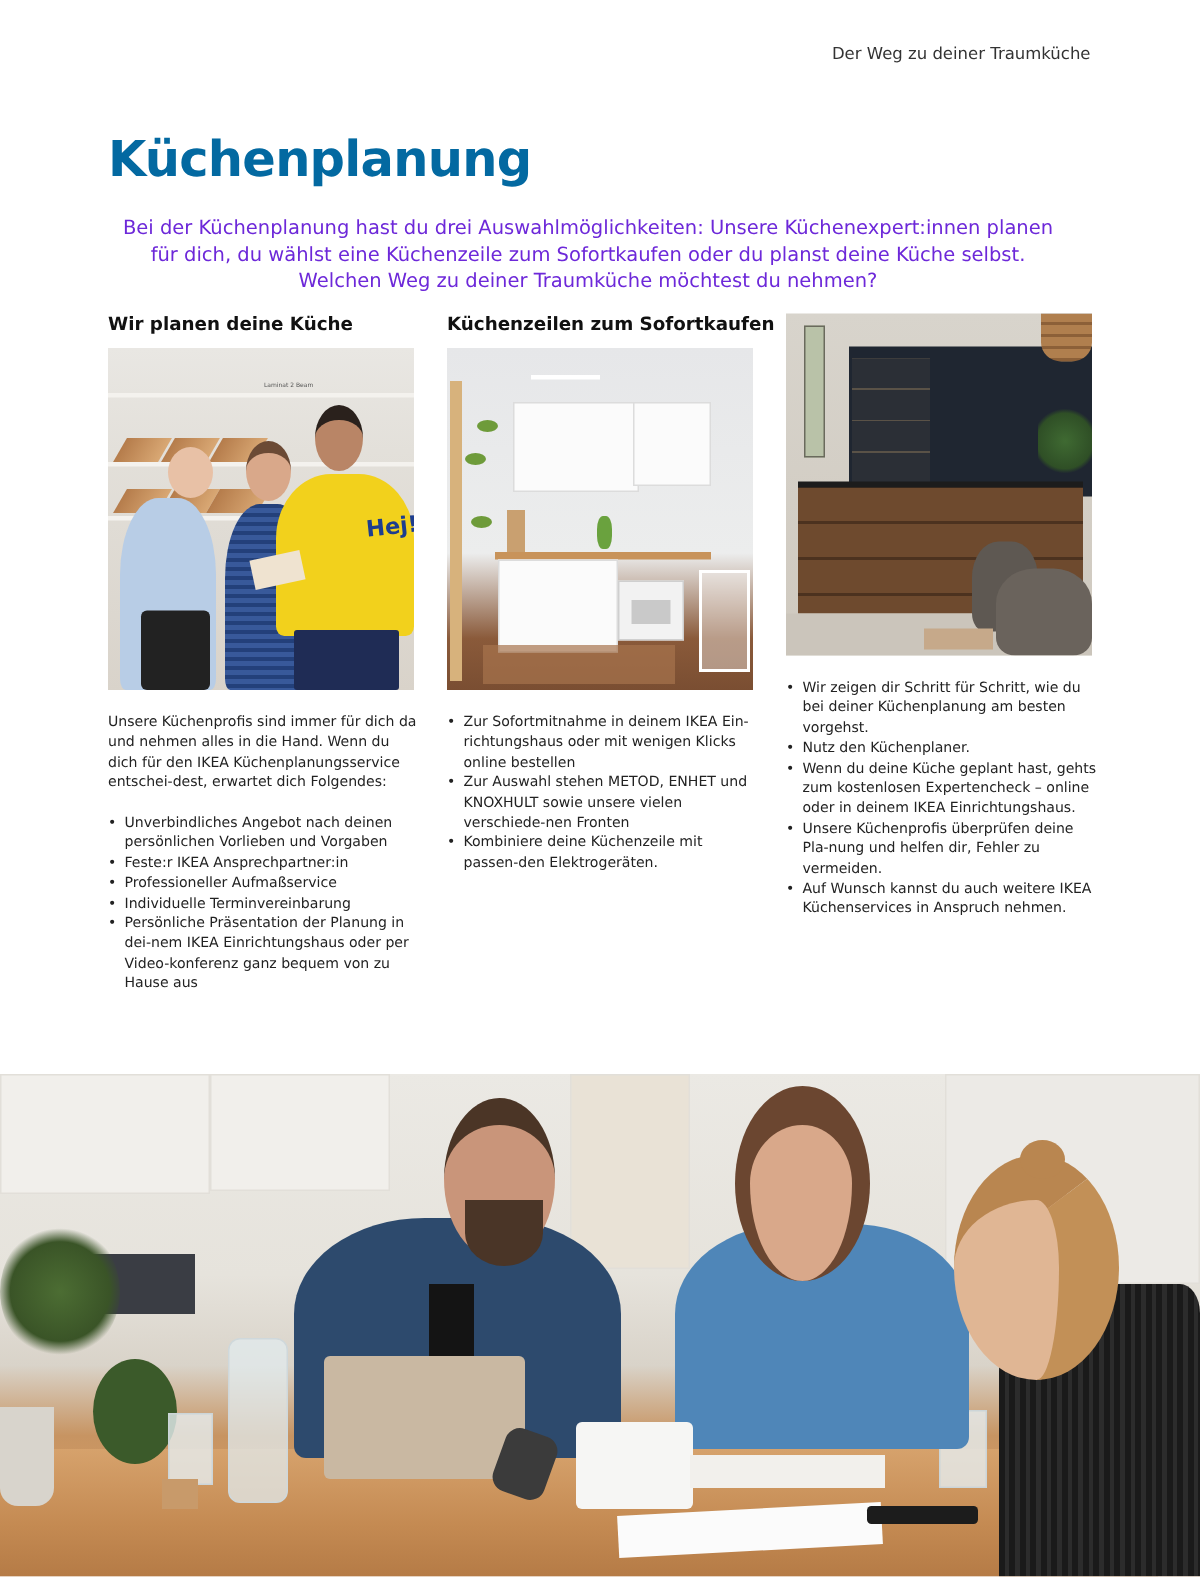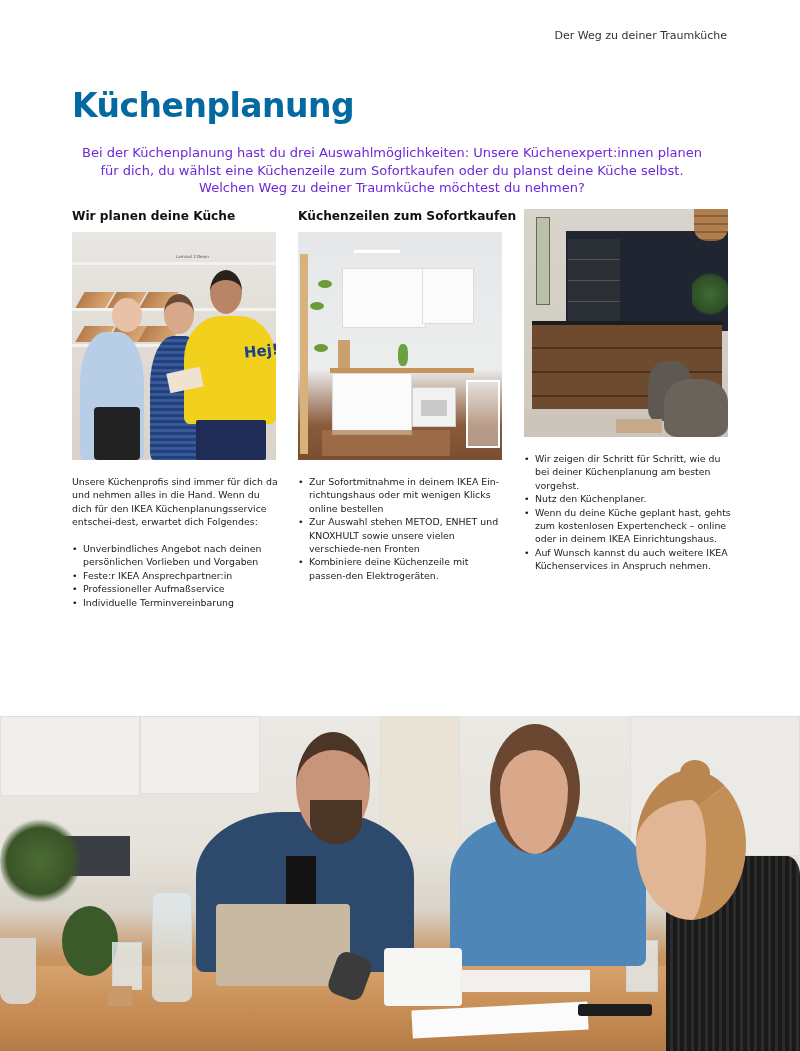--- a/index.html
+++ b/index.html
@@ -112,20 +112,21 @@
     <div class="hej">Hej!</div>
     <div style="position:absolute;left:96px;top:138px;width:34px;height:20px;background:#efe3d0;transform:rotate(-12deg);"></div>
   </div>
   <div class="col-text">
     <p>Unsere Küchenprofis sind immer für dich da und nehmen alles in die Hand. Wenn du dich für den IKEA Küchenplanungsservice entschei-dest, erwartet dich Folgendes:</p>
     <ul>
       <li>Unverbindliches Angebot nach deinen persönlichen Vorlieben und Vorgaben</li>
       <li>Feste:r IKEA Ansprechpartner:in</li>
       <li>Professioneller Aufmaßservice</li>
       <li>Individuelle Terminvereinbarung</li>
+      <li>Persönliche Präsentation der Planung in dei-nem IKEA Einrichtungshaus oder per Video-konferenz ganz bequem von zu Hause aus</li>
     </ul>
   </div>
 </section>
 
 <section class="col col-2">
   <h2 class="col-heading">Küchenzeilen zum Sofortkaufen</h2>
   <div class="col-photo p2" title="Weiße Küchenzeile mit Backofen, Regal und Servierwagen">
     <div style="position:absolute;left:56px;top:18px;width:46px;height:3px;background:#fff;"></div>
     <div class="shelfwood"></div>
     <div class="plant" style="left:20px;top:48px;"></div>
@@ -164,20 +165,21 @@
     <div class="lamp"></div>
     <div class="chair" style="left:124px;top:152px;width:44px;height:60px;"></div>
     <div class="chair" style="left:140px;top:170px;width:64px;height:58px;background:#6a635c;"></div>
     <div style="position:absolute;left:92px;top:210px;width:46px;height:14px;background:#c6a98a;"></div>
   </div>
   <div class="col-text">
     <ul>
       <li>Wir zeigen dir Schritt für Schritt, wie du bei deiner Küchenplanung am besten vorgehst.</li>
       <li>Nutz den Küchenplaner.</li>
       <li>Wenn du deine Küche geplant hast, gehts zum kostenlosen Expertencheck – online oder in deinem IKEA Einrichtungshaus.</li>
+      <li>Unsere Küchenprofis überprüfen deine Pla-nung und helfen dir, Fehler zu vermeiden.</li>
       <li>Auf Wunsch kannst du auch weitere IKEA Küchenservices in Anspruch nehmen.</li>
     </ul>
   </div>
 </section>
 
 <div class="hero" title="Drei Personen planen gemeinsam an einem Holztisch mit Laptop und Unterlagen eine Küche">
   <div class="cab" style="left:0;top:0;width:140px;height:80px;"></div>
   <div class="cab" style="left:140px;top:0;width:120px;height:78px;"></div>
   <div class="cab" style="left:380px;top:0;width:80px;height:130px;background:#e9e2d6;"></div>
   <div class="cab" style="left:630px;top:0;width:170px;height:140px;background:#eceae6;"></div>

